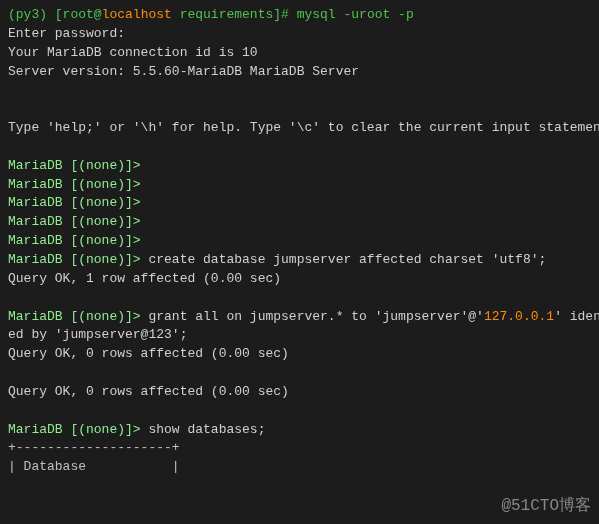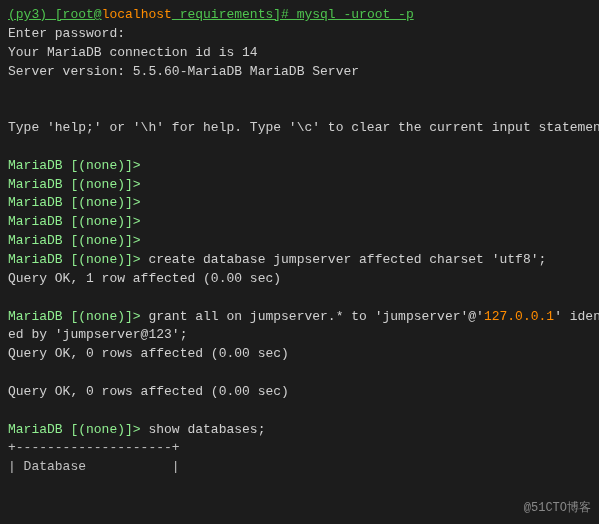--- a/index.html
+++ b/index.html
@@ -17,44 +17,44 @@
       height: 524px;
       background-color: #1c1c1c;
       padding: 6px 8px;
       position: relative;
       overflow: hidden;
     }
     .line {
       line-height: 1.45;
       white-space: pre;
     }
-    .green { color: #4fc34f; text-decoration: underline; }
+    .green { color: #4fc34f; }
     .white { color: #d0d0d0; }
     .orange { color: #ff8c00; }
     .lightgreen { color: #90ee90; }
     .table-line { color: #c0c0c0; }
     .watermark {
       position: absolute;
       bottom: 8px;
       right: 8px;
       color: #888888;
-      font-size: 12px;
+      font-size: 16px;
     }
   </style>
 </head>
 <body>
 
 <div class="terminal">
 
   <div class="line"><span class="green">(py3) [root@</span><span class="orange">localhost</span><span class="green"> requirements]# mysql -uroot -p</span></div>
 
   <div class="line"><span class="white">Enter password: </span></div>
 
 
-  <div class="line"><span class="white">Your MariaDB connection id is 14</span></div>
+  <div class="line"><span class="white">Your MariaDB connection id is 10</span></div>
 
   <div class="line"><span class="white">Server version: 5.5.60-MariaDB MariaDB Server</span></div>
 
   <div class="line">&nbsp;</div>
 
 
   <div class="line">&nbsp;</div>
 
   <div class="line"><span class="white">Type 'help;' or '\h' for help. Type '\c' to clear the current input statement.</span></div>
 

